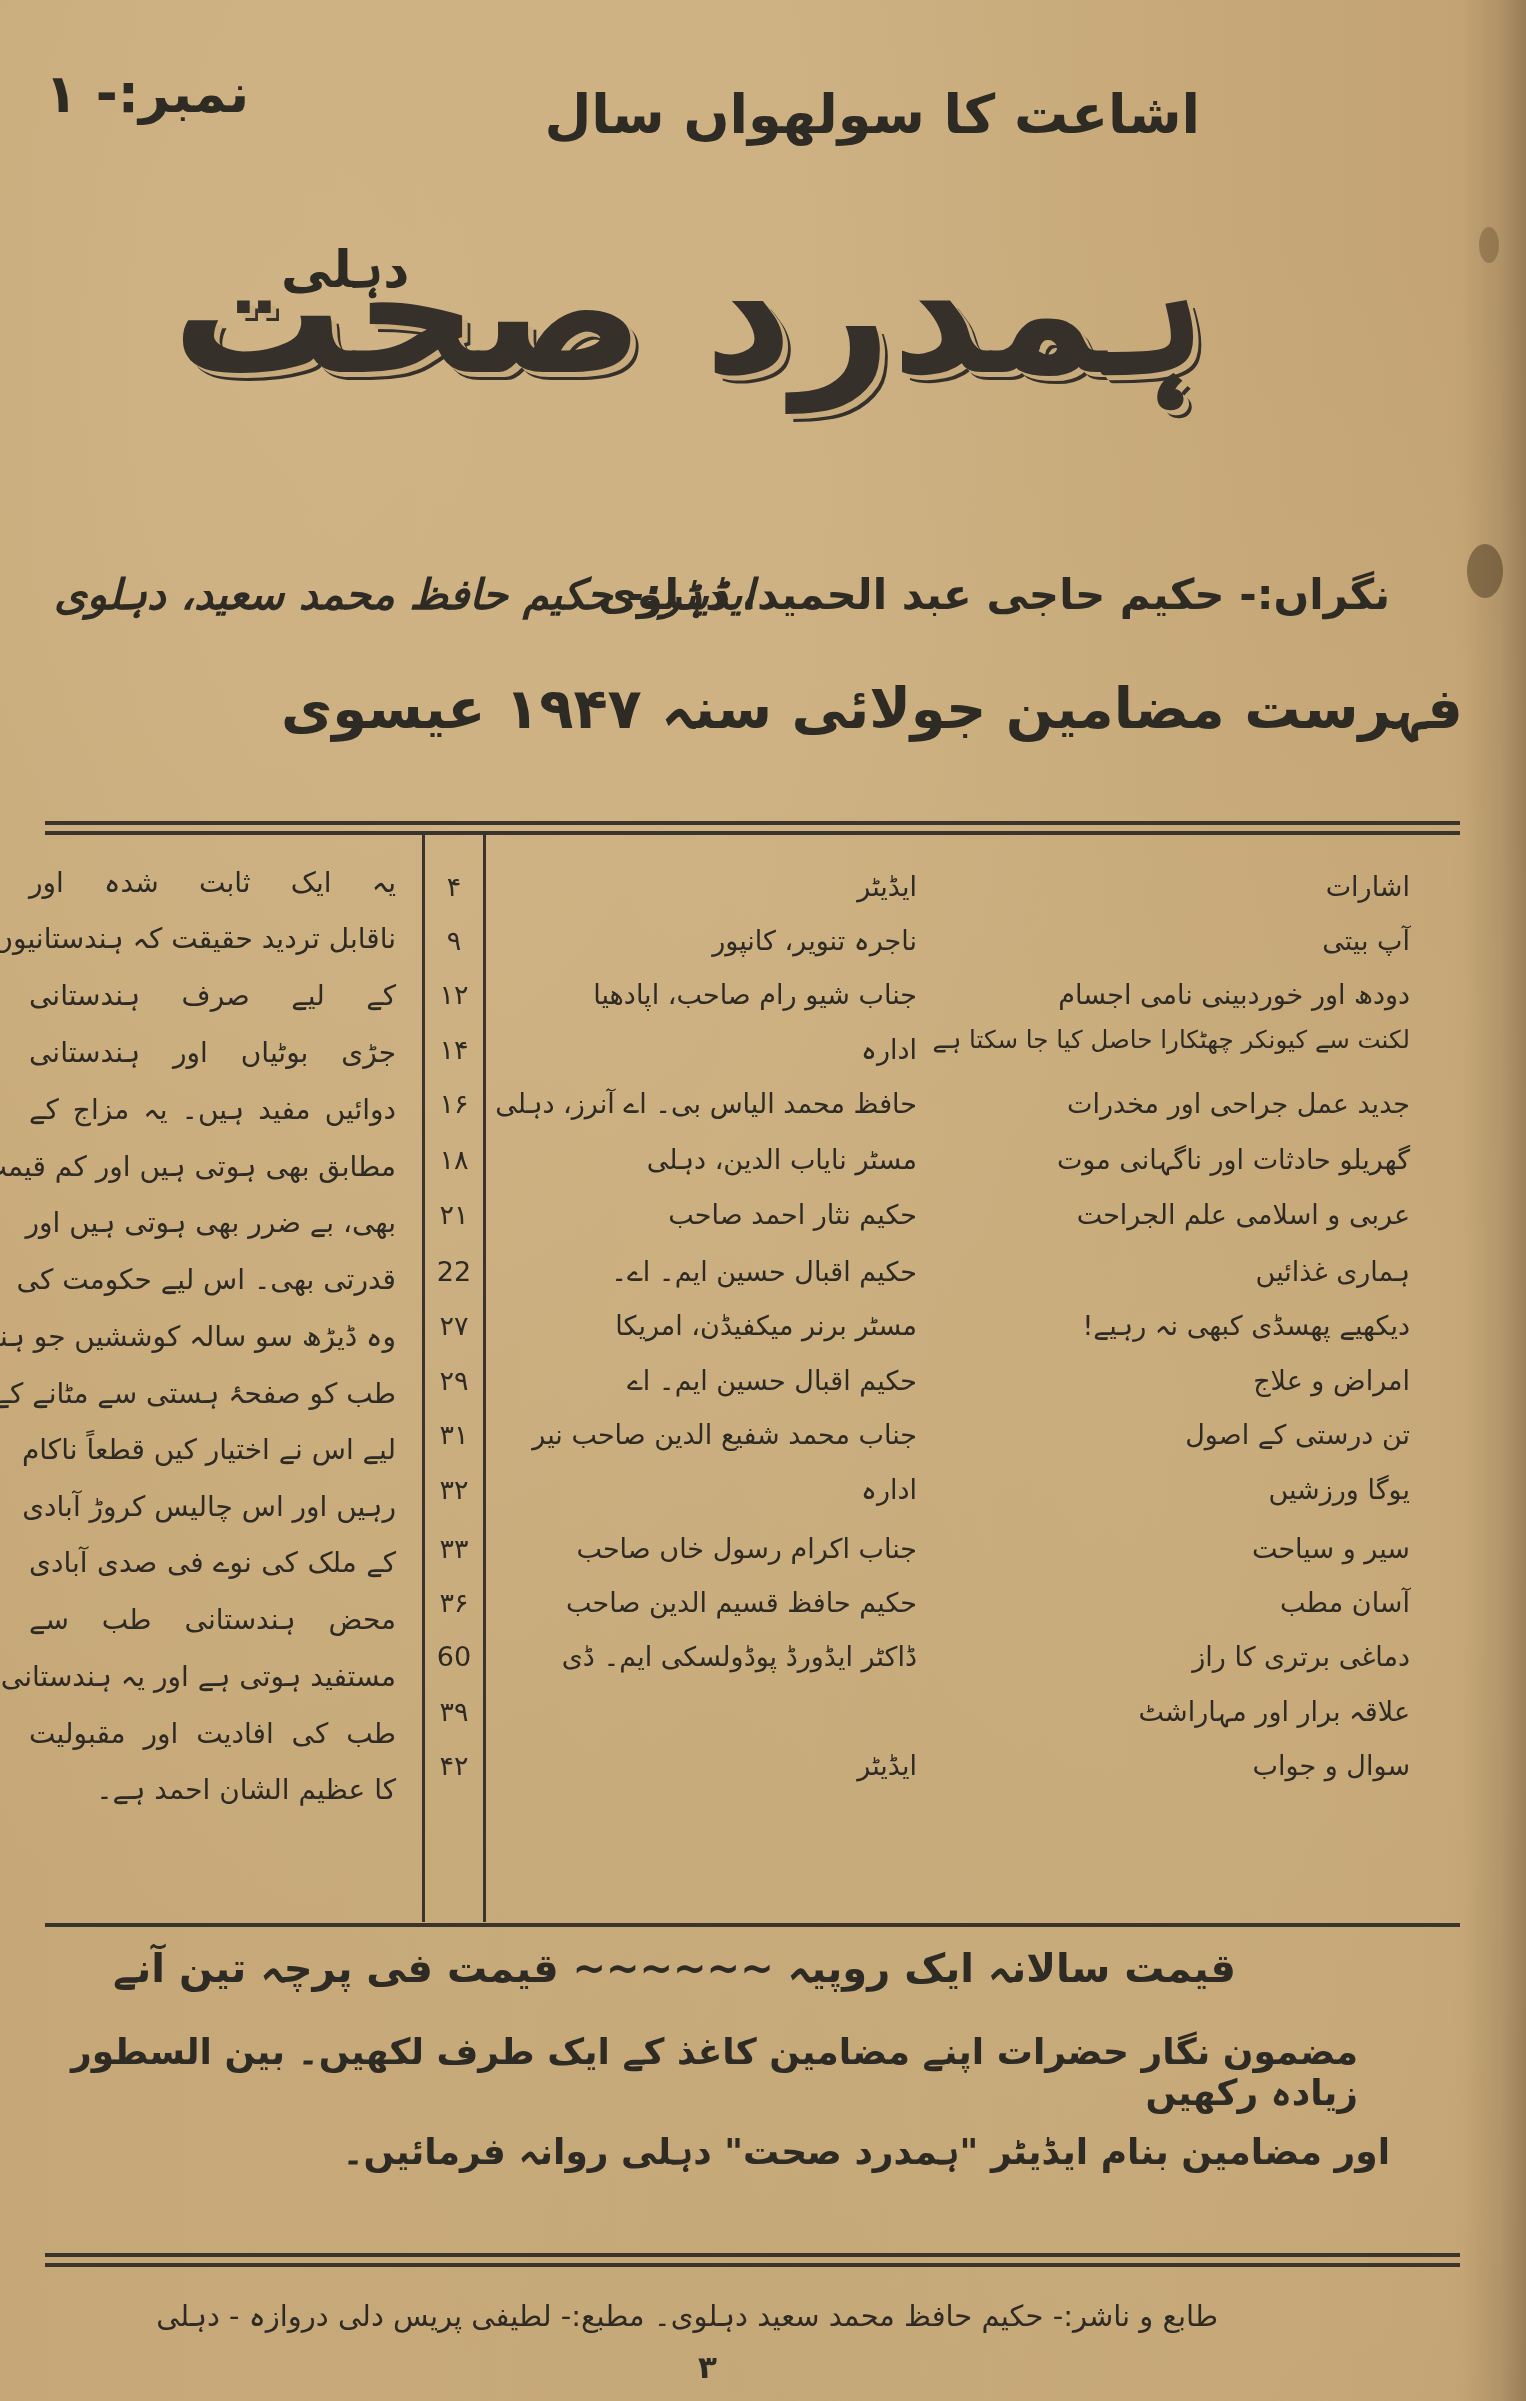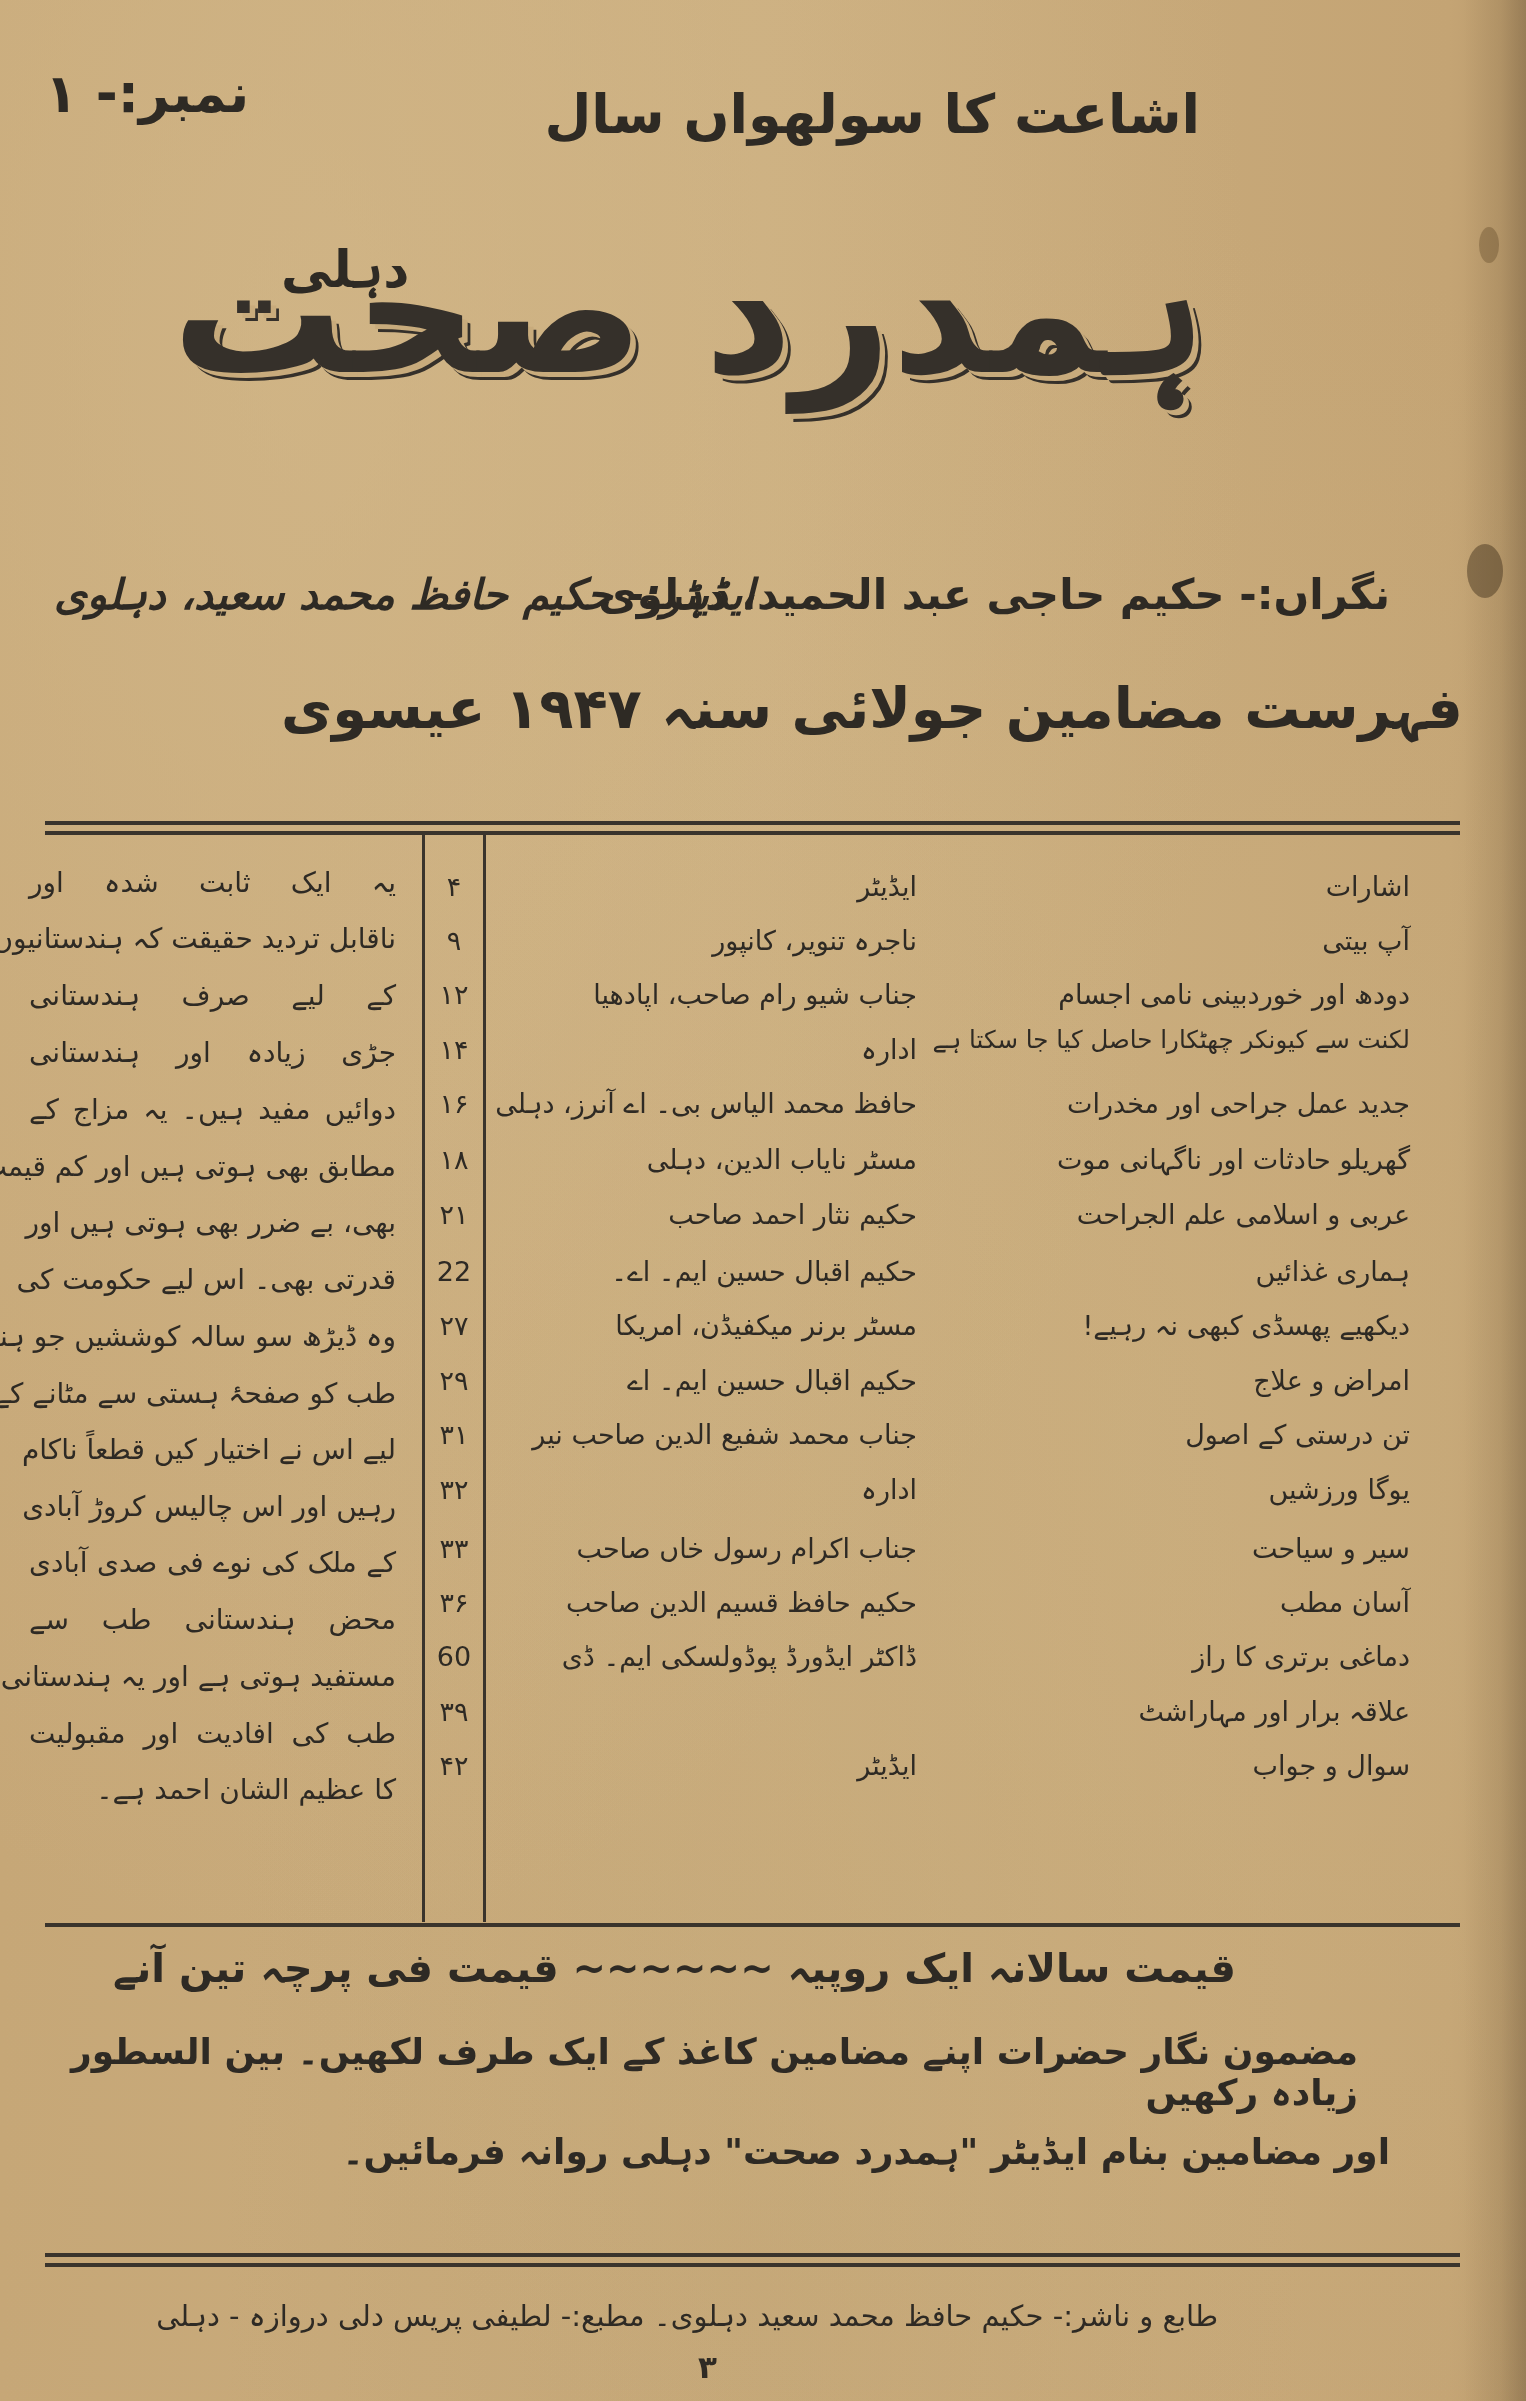--- a/index.html
+++ b/index.html
@@ -153,21 +153,21 @@
     <div class="row-title ur" style="top:1750px">سوال و جواب</div>
     <div class="row-author ur" style="top:1750px">ایڈیٹر</div>
     <div class="row-page ur" style="top:1750px">۴۲</div>
   </div>
 </div>
 
 <div>
   <div class="blurb-line ur" style="top:866px">یہ ایک ثابت شدہ اور</div>
   <div class="blurb-line ur" style="top:922px">ناقابل تردید حقیقت کہ ہندستانیوں</div>
   <div class="blurb-line ur" style="top:979px">کے لیے صرف ہندستانی</div>
-  <div class="blurb-line ur" style="top:1036px">جڑی زیادہ اور ہندستانی</div>
+  <div class="blurb-line ur" style="top:1036px">جڑی بوٹیاں اور ہندستانی</div>
   <div class="blurb-line ur" style="top:1093px">دوائیں مفید ہیں۔ یہ مزاج کے</div>
   <div class="blurb-line ur" style="top:1150px">مطابق بھی ہوتی ہیں اور کم قیمت</div>
   <div class="blurb-line ur" style="top:1206px">بھی، بے ضرر بھی ہوتی ہیں اور</div>
   <div class="blurb-line ur" style="top:1263px">قدرتی بھی۔ اس لیے حکومت کی</div>
   <div class="blurb-line ur" style="top:1320px">وہ ڈیڑھ سو سالہ کوششیں جو ہندستانی</div>
   <div class="blurb-line ur" style="top:1377px">طب کو صفحۂ ہستی سے مٹانے کے</div>
   <div class="blurb-line ur" style="top:1433px">لیے اس نے اختیار کیں قطعاً ناکام</div>
   <div class="blurb-line ur" style="top:1490px">رہیں اور اس چالیس کروڑ آبادی</div>
   <div class="blurb-line ur" style="top:1546px">کے ملک کی نوے فی صدی آبادی</div>
   <div class="blurb-line ur" style="top:1603px">محض ہندستانی طب سے</div>

